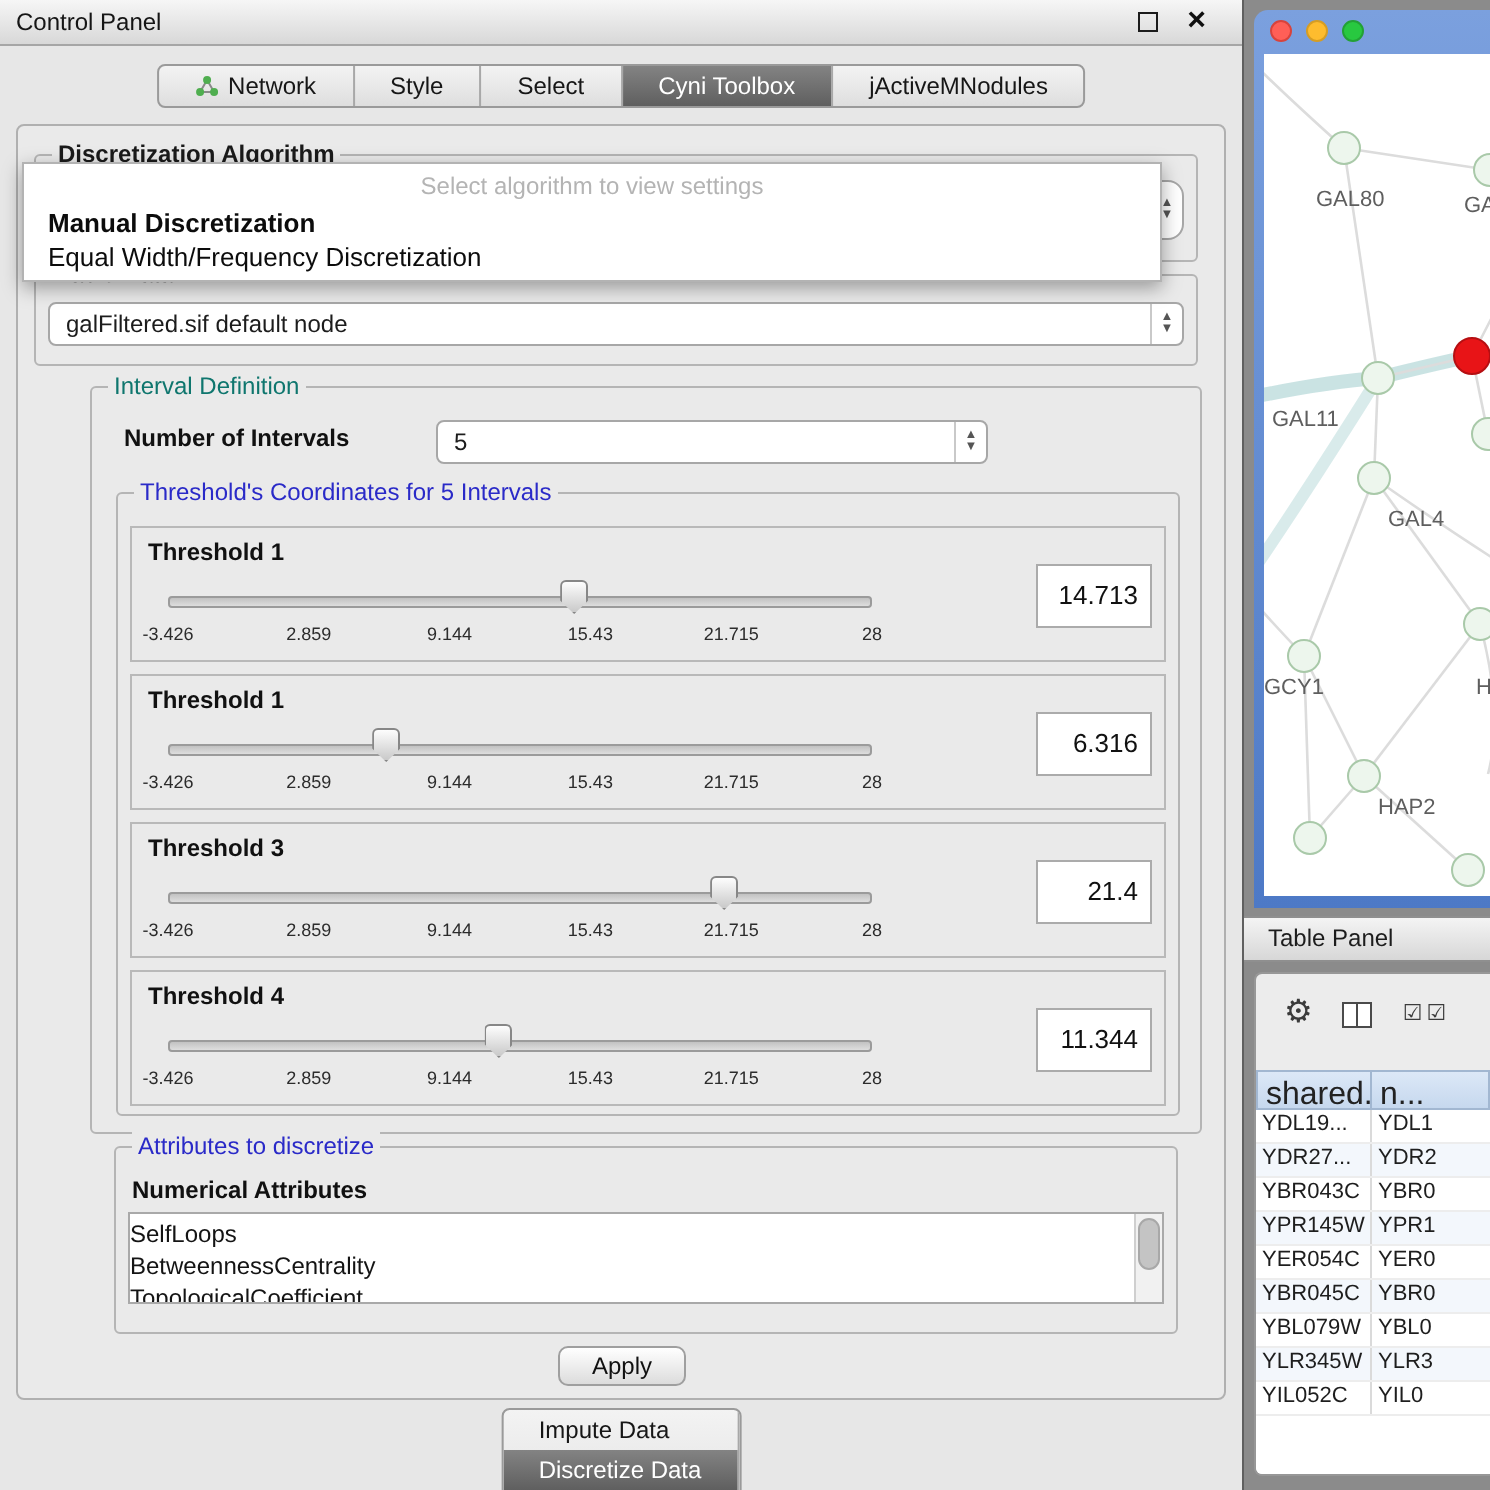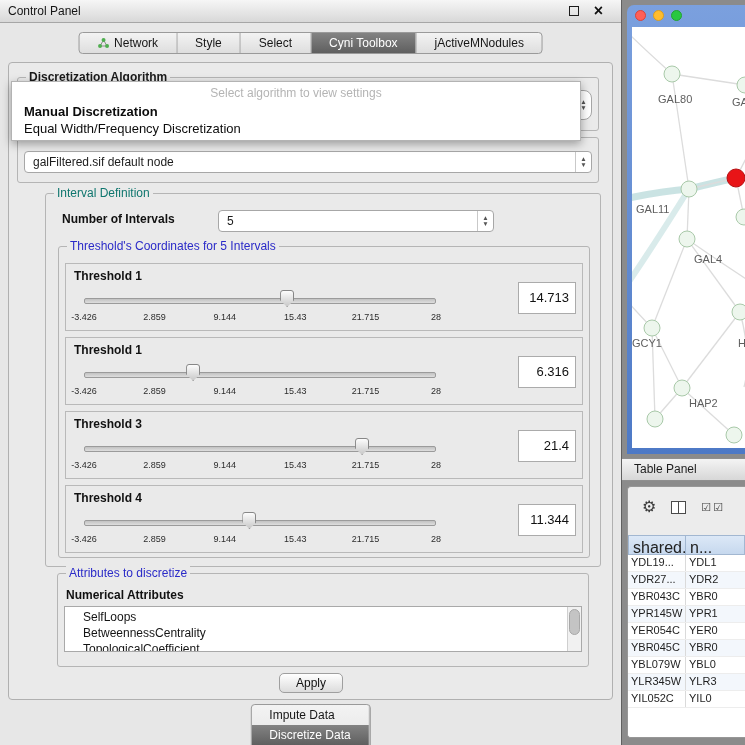--- a/index.html
+++ b/index.html
@@ -63,21 +63,21 @@
            clip-path:polygon(0 0,100% 0,100% 60%,50% 100%,0 60%); border-radius:3px 3px 0 0; }
   .ticks { position:absolute; left:0; right:0; top:22px; height:12px; font-size:9px; color:#2c2c2c; }
   .tick { position:absolute; transform:translateX(-50%); white-space:nowrap; }
   .valuebox { position:absolute; right:6px; top:18px; width:58px; height:32px; background:#fff;
               border:1px solid #ababab; box-sizing:border-box; font-size:13px; color:#111;
               text-align:right; line-height:30px; padding-right:6px; }
 
   
   .attr-list { position:absolute; left:6px; top:32px; width:518px; height:46px; background:#fff;
                border:1px solid #a9a9a9; box-sizing:border-box; overflow:hidden; }
-  .attr-item { font-size:12px; color:#141414; line-height:16px; padding-left:18px; white-space:nowrap; }
+  .attr-item { font-size:12px; color:#141414; line-height:16px; padding-left:0; white-space:nowrap; }
   .vscroll { position:absolute; right:0; top:0; bottom:0; width:13px; background:#f1f1f1;
              border-left:1px solid #cfcfcf; }
   .vthumb { position:absolute; left:1px; right:1px; top:2px; height:24px; background:#c4c4c4;
             border:1px solid #a8a8a8; border-radius:6px; }
 
   .apply-btn { position:absolute; left:270px; top:610px; width:64px; height:20px;
                background:linear-gradient(#ffffff,#dcdcdc); border:1px solid #9f9f9f; border-radius:5px;
                font-size:12px; color:#111; text-align:center; line-height:18px; box-sizing:border-box; }
 
   

